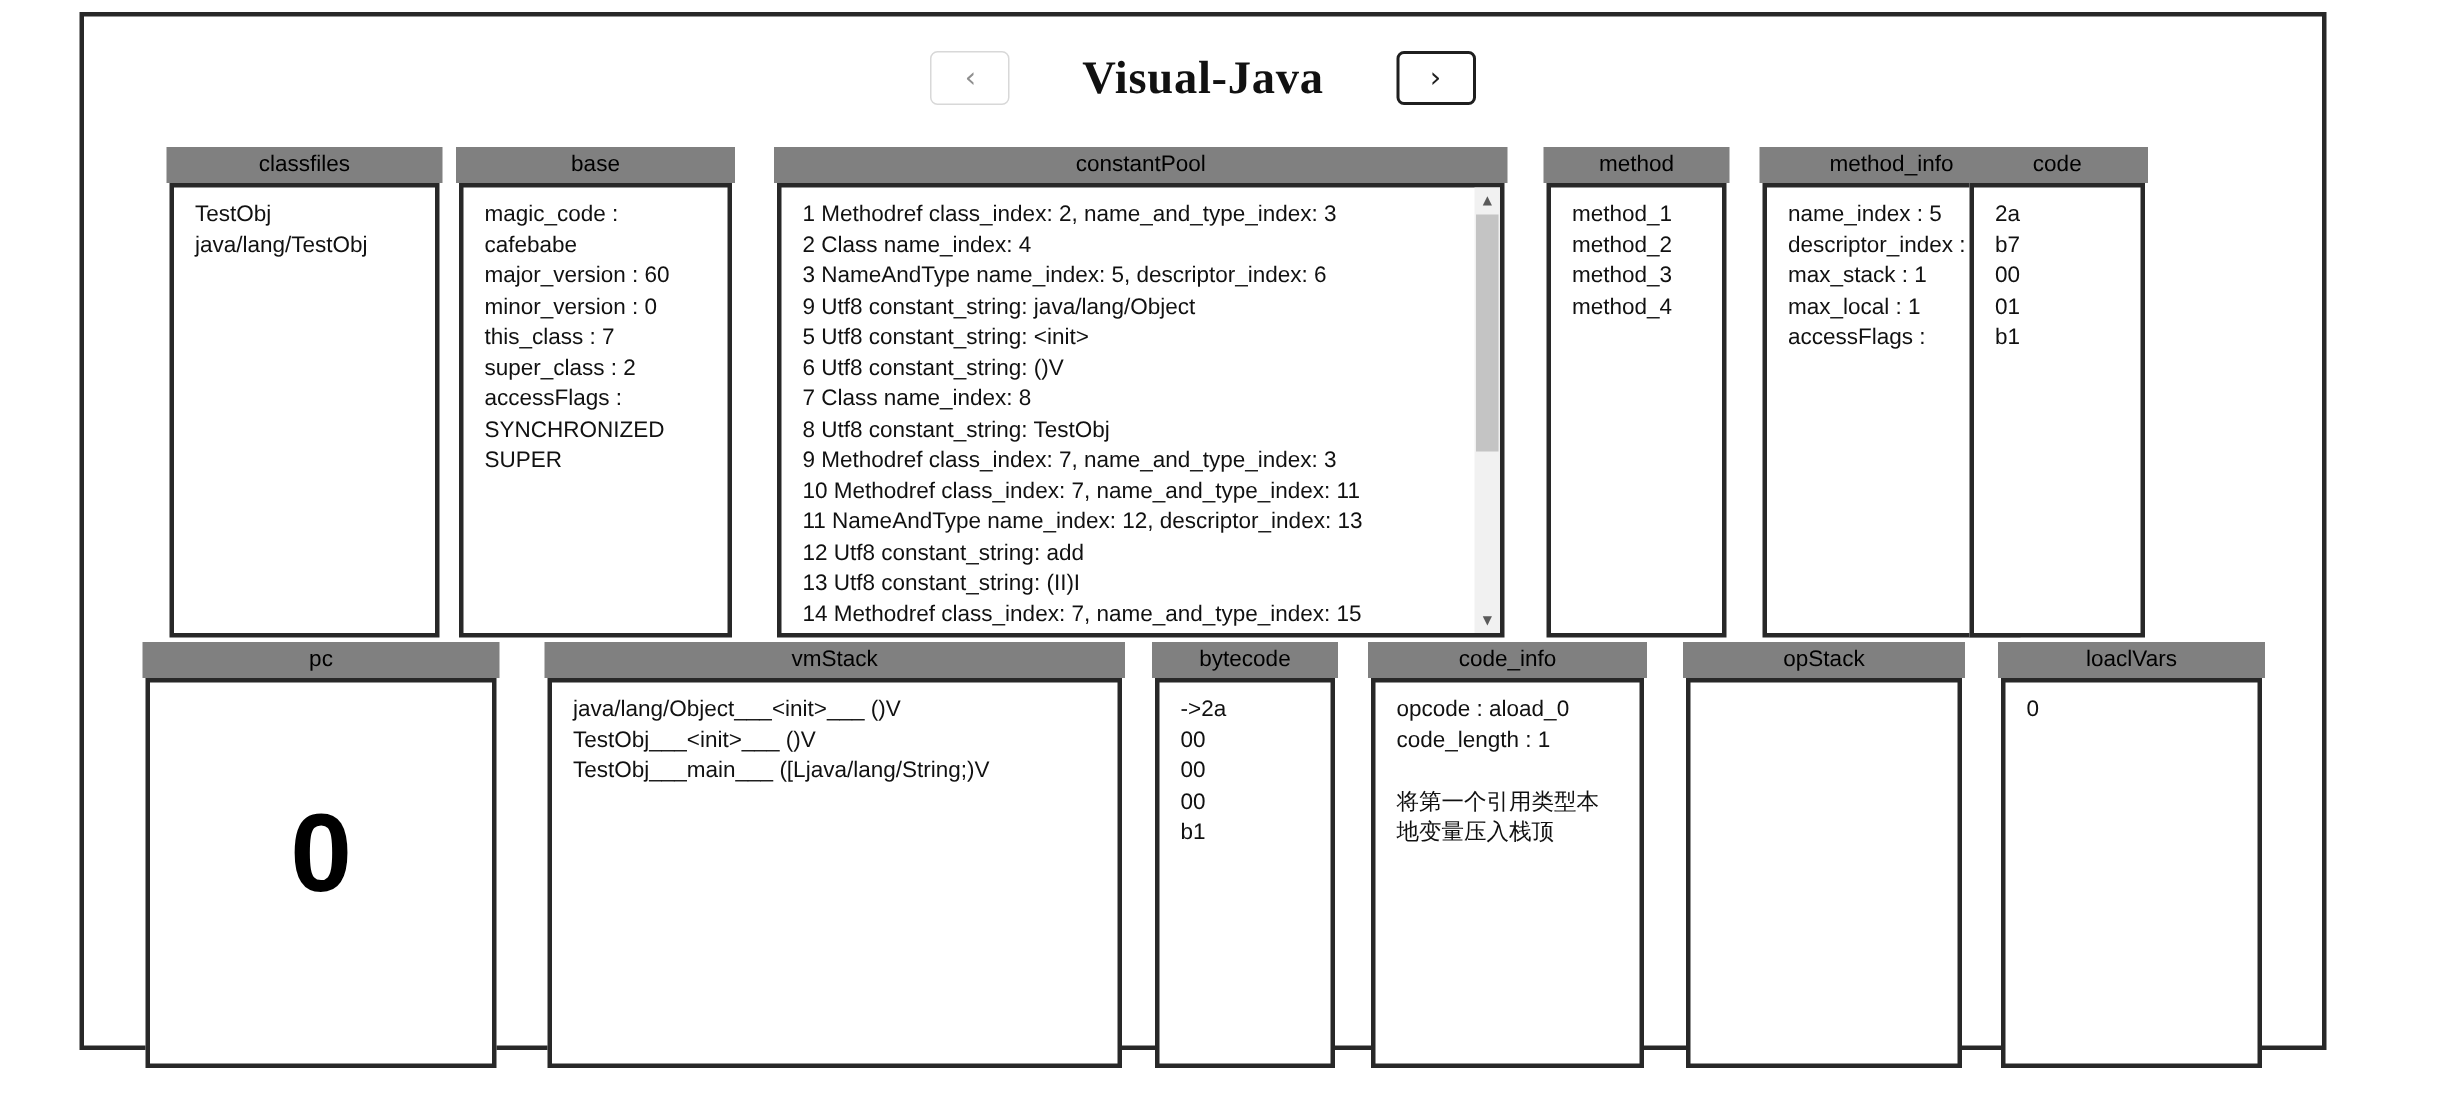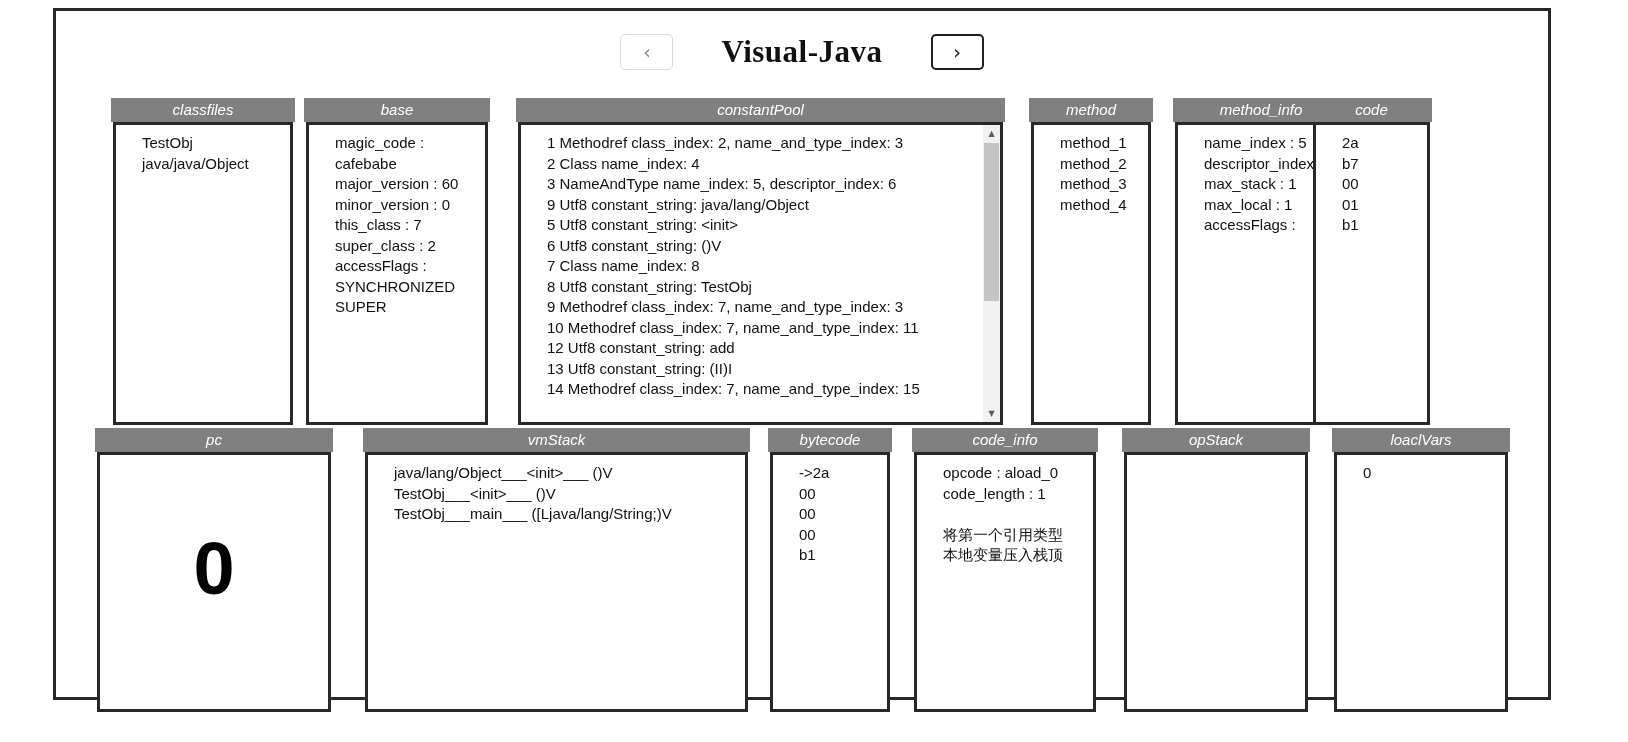--- a/index.html
+++ b/index.html
@@ -24,28 +24,28 @@
   }
   .nav-btn.prev { border:1px solid #d8d8d8; color:#8f8f8f; }
   .nav-btn.next { border:2px solid #1f1f1f; color:#1f1f1f; }
   .app-title { font-size:31px; font-weight:bold; margin:10px; letter-spacing:0.5px;font-family:Liberation Serif, serif; }
 
   
   .panel { position:absolute; }
   .row-top { top:87px; height:327px; }
   .row-bottom { top:417px; height:284px; }
   .panel-title {
-    height:24px; background:#808080; color:#ffffff;
+    height:24px; background:#808080; color:#000000;
     font-size:15px; line-height:24px; text-align:center;
-    overflow:hidden; white-space:nowrap;font-style:italic;
+    overflow:hidden; white-space:nowrap;
   }
   .panel-body {
     position:absolute; left:2px; right:2px; top:24px; bottom:0;
     background:#fff; border:3px solid #282828; overflow:hidden;
-    padding:8px 26px; font-size:15px; line-height:20.5px;
+    padding:8px 14px; font-size:15px; line-height:20.5px;
   }
   .panel-body .line { white-space:nowrap; }
 
   
   .cp-body { padding-right:28px; }
   .scrollbar {
     position:absolute; top:0; right:0; bottom:0; width:17px;
     background:#f1f1f1;
   }
   .scroll-arrow {
@@ -79,21 +79,21 @@
     <h1 class="app-title">Visual-Java</h1>
     <button class="nav-btn next">
       <span>›</span>
     </button>
   </div>
 
   <section class="panel row-top" style="left:55px;width:184px;">
     <div class="panel-title">classfiles</div>
     <div class="panel-body">
         <div class="line">TestObj</div>
-        <div class="line">java/java/Object</div>
+        <div class="line">java/lang/TestObj</div>
       </div>
   </section>
 
   <section class="panel row-top" style="left:248px;width:186px;">
     <div class="panel-title">base</div>
     <div class="panel-body">
         <div class="line">magic_code :</div>
         <div class="line">cafebabe</div>
         <div class="line">major_version : 60</div>
         <div class="line">minor_version : 0</div>
@@ -111,20 +111,21 @@
         <div class="line">1 Methodref class_index: 2, name_and_type_index: 3</div>
         <div class="line">2 Class name_index: 4</div>
         <div class="line">3 NameAndType name_index: 5, descriptor_index: 6</div>
         <div class="line">9 Utf8 constant_string: java/lang/Object</div>
         <div class="line">5 Utf8 constant_string: &lt;init&gt;</div>
         <div class="line">6 Utf8 constant_string: ()V</div>
         <div class="line">7 Class name_index: 8</div>
         <div class="line">8 Utf8 constant_string: TestObj</div>
         <div class="line">9 Methodref class_index: 7, name_and_type_index: 3</div>
         <div class="line">10 Methodref class_index: 7, name_and_type_index: 11</div>
+        <div class="line">11 NameAndType name_index: 12, descriptor_index: 13</div>
         <div class="line">12 Utf8 constant_string: add</div>
         <div class="line">13 Utf8 constant_string: (II)I</div>
         <div class="line">14 Methodref class_index: 7, name_and_type_index: 15</div>
       </div>
     <div class="scrollbar" style="top:27px;right:5px;bottom:3px;">
       <div class="scroll-arrow up">▲</div>
       <div class="scroll-thumb"></div>
       <div class="scroll-arrow down">▼</div>
     </div>
   </section>

